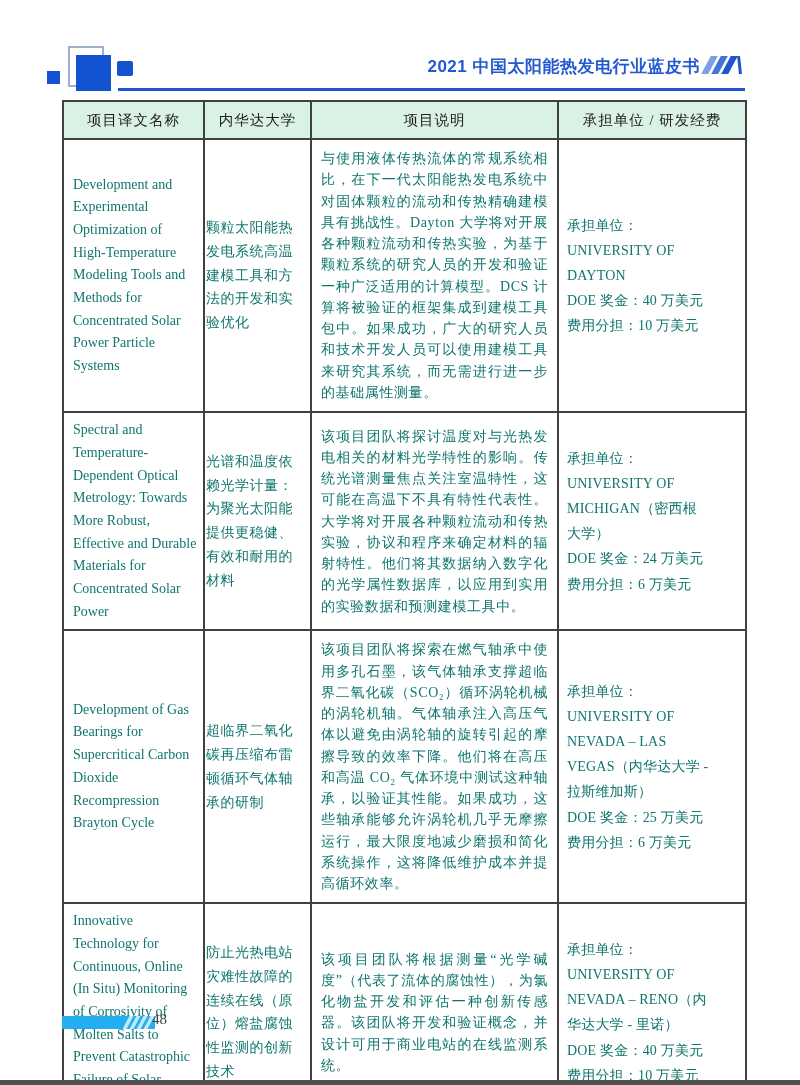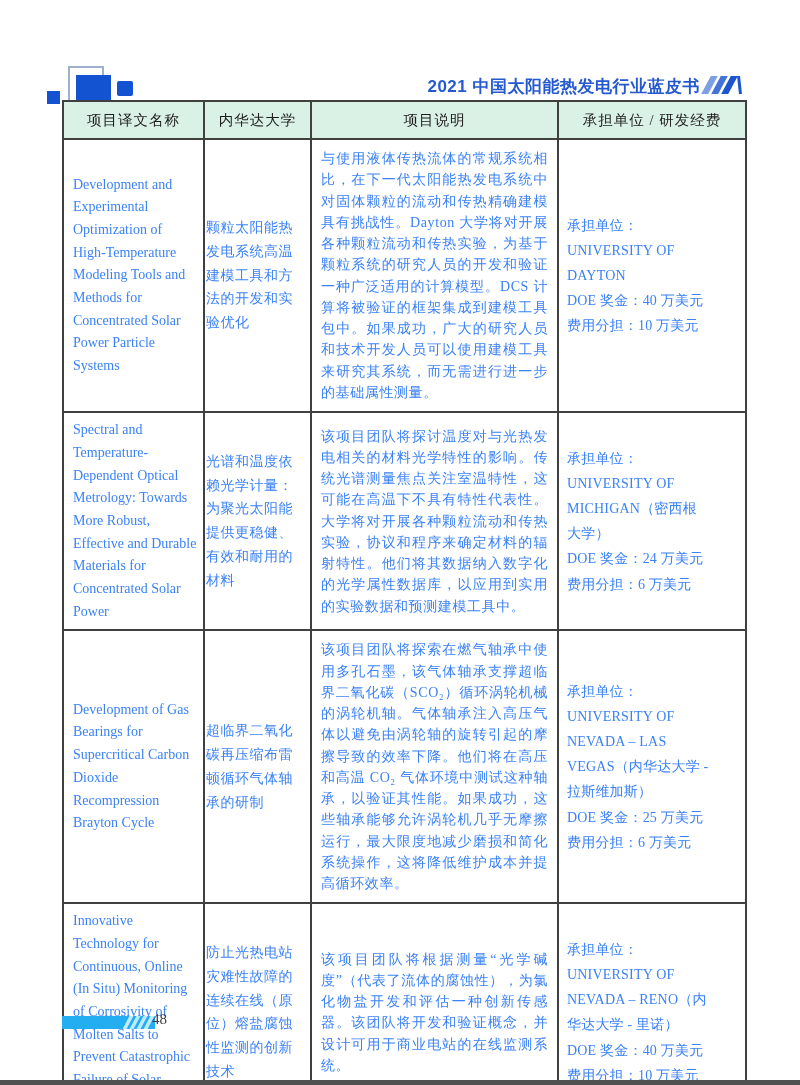--- a/index.html
+++ b/index.html
@@ -6,21 +6,21 @@
   html, body { background: #ffffff; }
   body {
     width: 800px; height: 1085px;
     position: relative;
     font-family: "Liberation Serif", "DejaVu Serif", serif;
     color: #222222;
     overflow: hidden;
   }
 
   
-  .page-header { position: absolute; left: 0; top: 0; width: 800px; height: 100px; margin-top: 20px; }
+  .page-header { position: absolute; left: 0; top: 0; width: 800px; height: 100px; }
   .logo { position: absolute; left: 47px; top: 46px; width: 90px; height: 50px; }
   .logo .sq1 { position: absolute; left: 0; top: 25px; width: 13px; height: 13px; background: #1353d2; }
   .logo .sq-outline { position: absolute; left: 21px; top: 0; width: 36px; height: 41px; background: #ffffff; border: 2px solid #9fb0cf; }
   .logo .sq2 { position: absolute; left: 29px; top: 9px; width: 35px; height: 36px; background: #1353d2; }
   .logo .sq3 { position: absolute; left: 70px; top: 15px; width: 16px; height: 15px; background: #1353d2; border-radius: 2px; }
 
   .header-title {
     position: absolute; right: 100px; top: 55px;
     font-family: "Liberation Sans", "DejaVu Sans", sans-serif;
     font-size: 17px; font-weight: bold; color: #2459cf; letter-spacing: 0.5px;
@@ -39,21 +39,21 @@
     position: absolute; left: 62px; top: 100px; width: 683px;
     border-collapse: collapse; table-layout: fixed;
     border: 2px solid #3c3c3c;
   }
   .doc-table th, .doc-table td { border: 2px solid #404040; vertical-align: middle; }
   .doc-table thead th {
     height: 38px; background: #daf1e6;
     font-size: 14.5px; font-weight: 400; text-align: center; color: #1c1c1c;
     letter-spacing: 1px;
   }
-  .doc-table td { font-size: 14px; color: #3b82f6; }
+  .doc-table td { font-size: 14px; color: #0f766e; }
   td.c1 { padding: 6px 6px 6px 9px; line-height: 1.62; text-align: left; margin-left: 36px; }
   td.c2 { padding: 6px 5px 6px 1px; line-height: 1.7; text-align: left; letter-spacing: 0.5px; }
   td.c3 { padding: 8px 9px; line-height: 1.52; text-align: justify; text-justify: inter-character; letter-spacing: 0.6px; }
   td.c4 { padding: 6px 4px 6px 8px; line-height: 1.8; white-space: pre-line; letter-spacing: 0.2px; }
   tr.r1 { height: 240px; }
   tr.r2 { height: 214px; }
   tr.r3 { height: 230px; }
   tr.r4 { height: 188px; }
 
   

